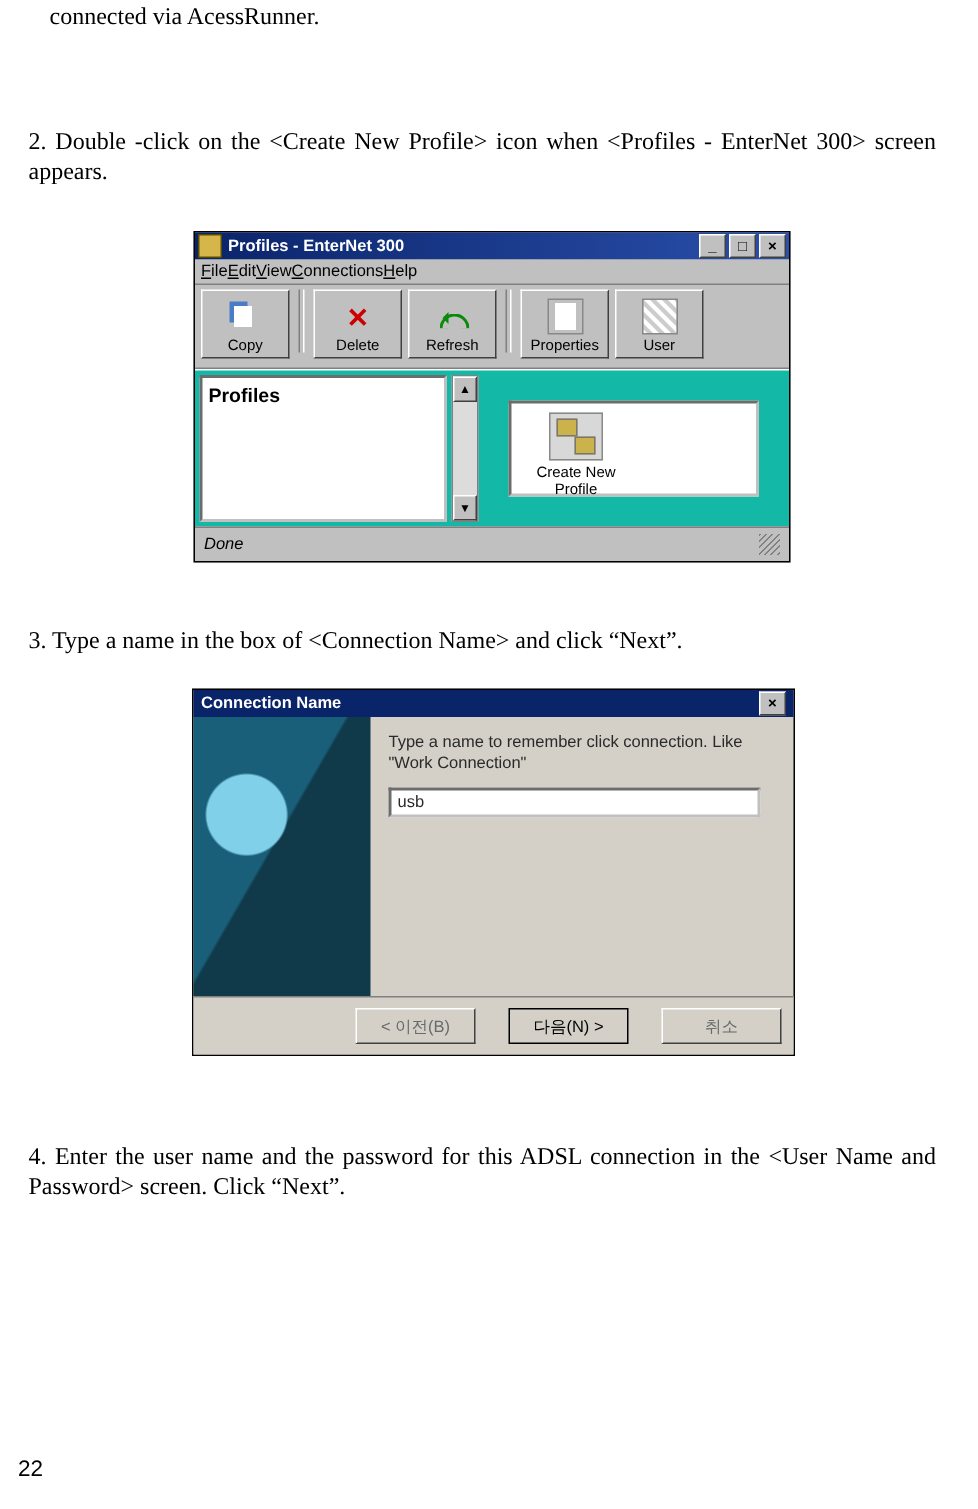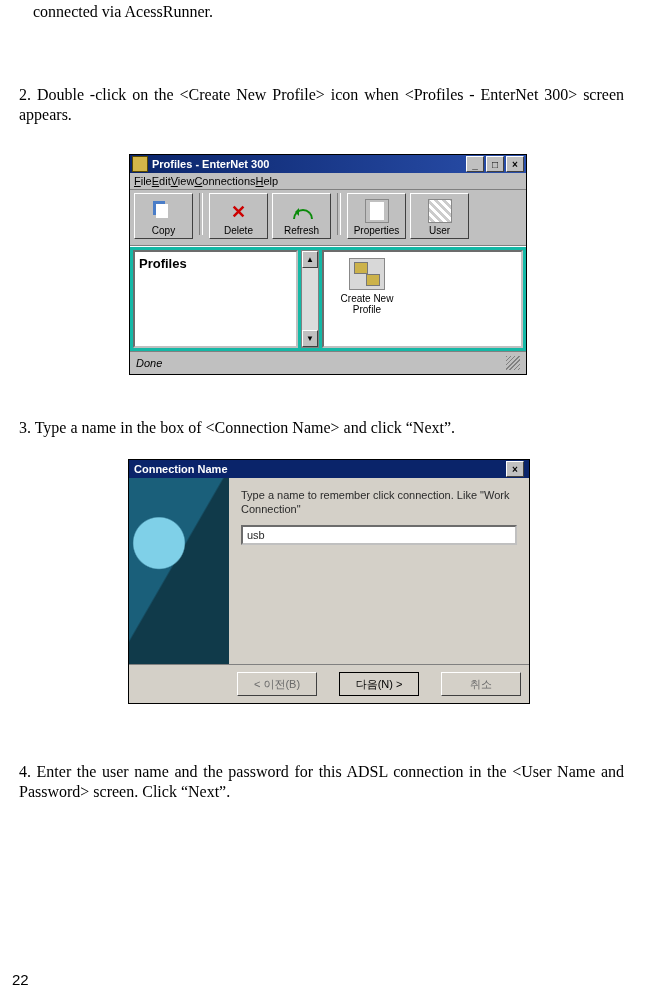--- a/index.html
+++ b/index.html
@@ -68,21 +68,21 @@
   .win1 .vscroll{
     width:16px;margin:3px 0;background:#dcdcdc;border:1px solid #808080;
     display:flex;flex-direction:column;justify-content:space-between;
   }
   .win1 .vscroll div{
     height:15px;background:#c0c0c0;
     border:1px solid #fff;border-right-color:#404040;border-bottom-color:#404040;
     display:flex;align-items:center;justify-content:center;font-size:8px;
   }
   .win1 .rightpane{
-    flex:1;margin:3px;background:#fff;
+    flex:1;margin:20px;background:#fff;
     border:2px inset #c0c0c0;display:flex;align-items:flex-start;padding:6px;
   }
   .win1 .icon-item{width:74px;text-align:center;font-size:10px;line-height:1.1}
   .win1 .icon-item .iglyph{
     width:34px;height:30px;margin:0 auto 3px;background:#d8d8d8;border:1px solid #888;position:relative;
   }
   .win1 .icon-item .iglyph::before{content:"";position:absolute;left:4px;top:3px;width:12px;height:10px;background:#ccb24a;border:1px solid #777}
   .win1 .icon-item .iglyph::after{content:"";position:absolute;right:4px;bottom:3px;width:12px;height:10px;background:#ccb24a;border:1px solid #777}
   .win1 .status{
     height:18px;border-top:1px solid #808080;padding:2px 6px;font-size:11px;
@@ -110,21 +110,21 @@
   .win2 .body{display:flex;height:186px}
   .win2 .img{
     width:118px;height:186px;
     background:
       radial-gradient(circle at 30% 35%,#7fd0e8 0 18%,transparent 19%),
       linear-gradient(120deg,#1a5f7a 0 45%,#103a4a 46% 100%);
   }
   .win2 .form{flex:1;padding:10px 12px;color:#2a2a2a}
   .win2 .instr{font-size:11px;line-height:1.3;margin-bottom:8px}
   .win2 .tbox{
-    width:276px;height:20px;border:2px inset #c0c0c0;background:#fff;
+    width:248px;height:20px;border:2px inset #c0c0c0;background:#fff;
     padding:2px 4px;box-sizing:border-box;font-size:11px;
   }
   .win2 .btnrow{
     border-top:1px solid #808080;background:#d4d0c8;
     padding:7px 8px;display:flex;justify-content:flex-end;gap:22px;
   }
   .win2 .dbtn{
     width:78px;height:22px;
     border:1px solid #fff;border-right-color:#404040;border-bottom-color:#404040;
     background:#d4d0c8;font-size:11px;display:flex;align-items:center;justify-content:center;

